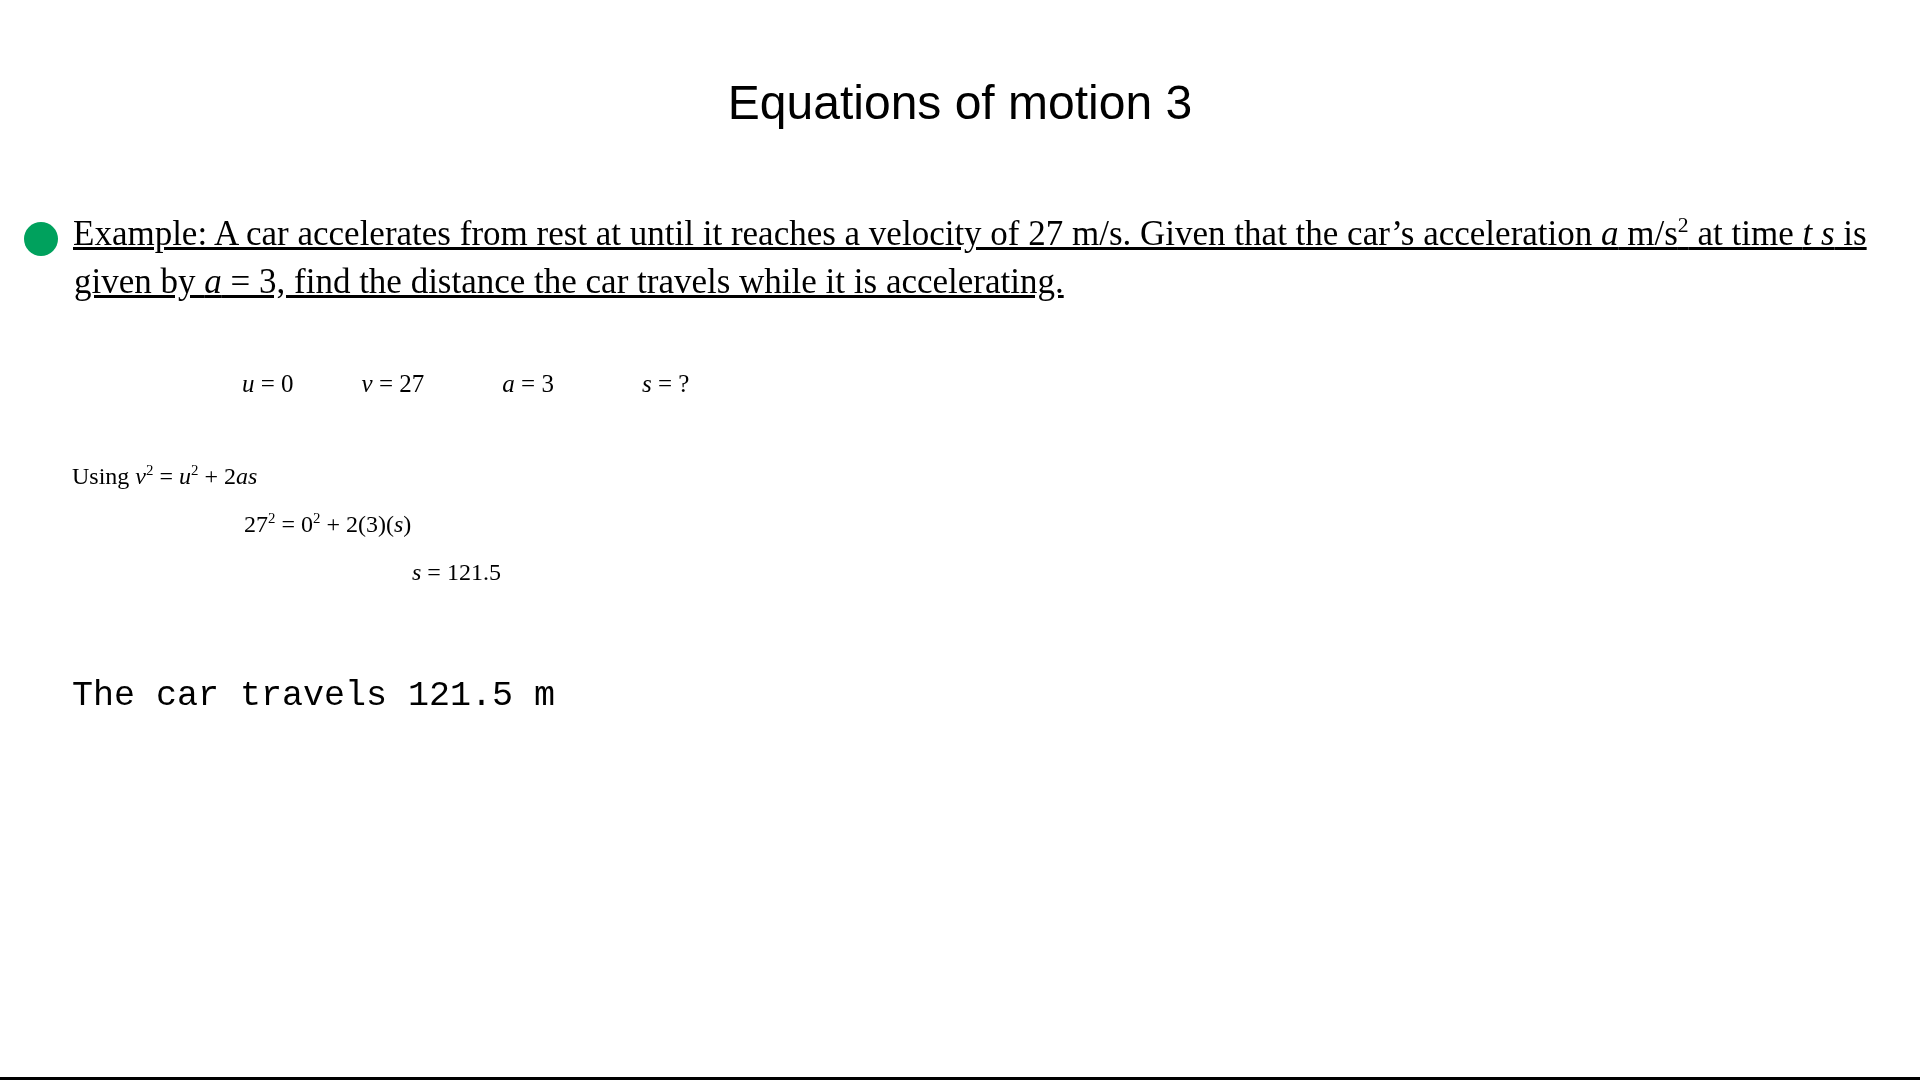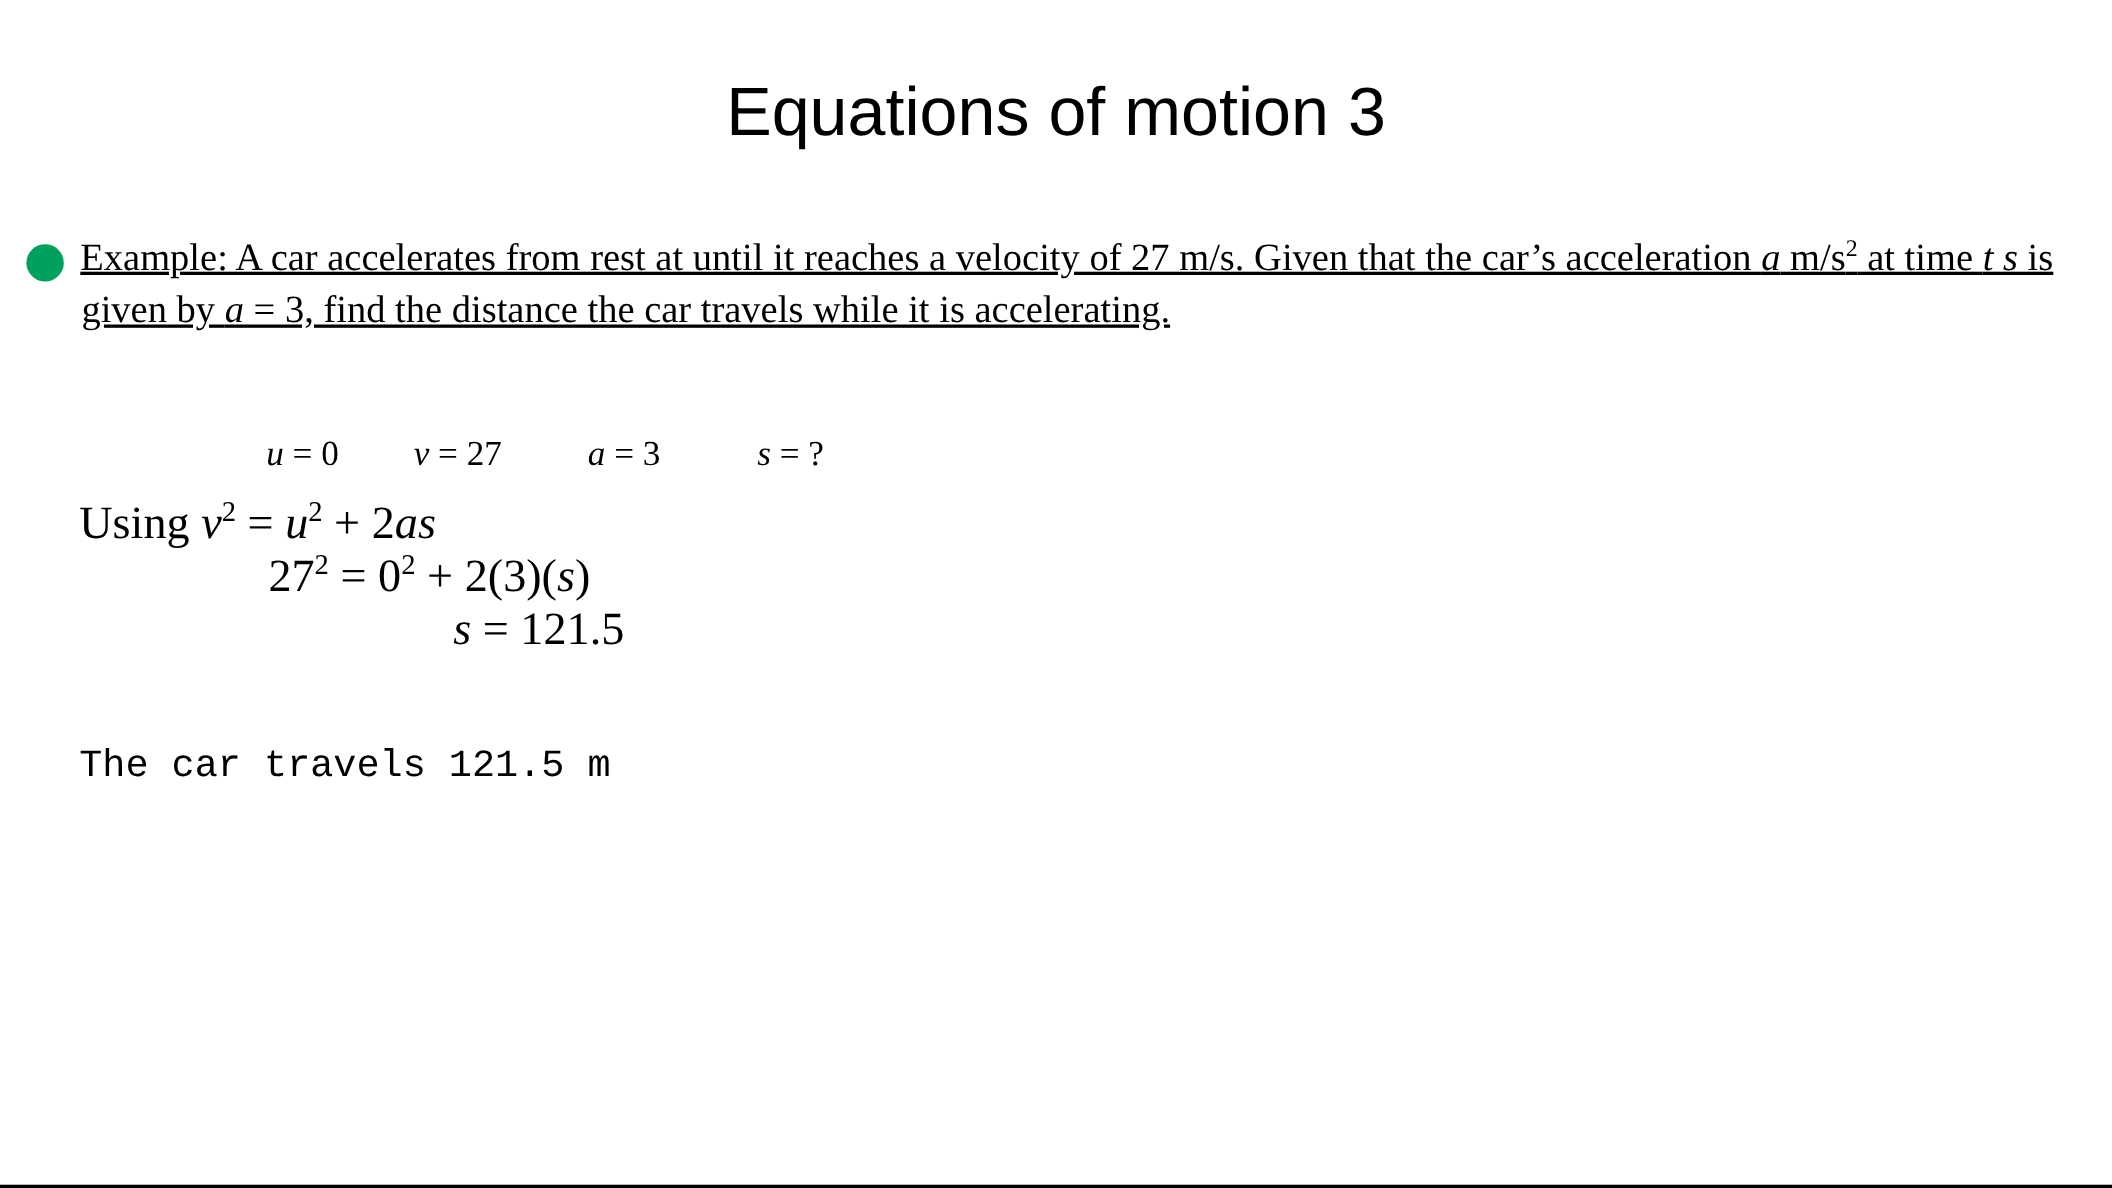--- a/index.html
+++ b/index.html
@@ -26,21 +26,21 @@
 
   
   .slide-title {
     position: absolute;
     left: 0;
     top: 58px;
     width: 1920px;
     text-align: center;
     font-family: "Liberation Sans Narrow", "Liberation Sans", "DejaVu Sans", sans-serif;
     font-stretch: condensed;
-    font-size: 62px;
+    font-size: 48px;
     line-height: 90px;
     font-weight: 400;
     letter-spacing: 0px;
     color: #000000;
     white-space: nowrap;
   }
 
   
   .body-area {
     position: absolute;
@@ -85,42 +85,41 @@
     vertical-align: super;
     line-height: 0;
   }
 
   
   .given-row {
     position: absolute;
     left: 0;
     top: 360px;
     width: 1920px;
-    font-size: 32px;
+    font-size: 25px;
     line-height: 48px;
-    margin-top: 28px;
   }
   .given-inner {
     margin-left: 242px;
     white-space: pre;
   }
   .given-item {
     display: inline-block;
   }
   .gap-1 { display: inline-block; width: 68px; }
   .gap-2 { display: inline-block; width: 78px; }
   .gap-3 { display: inline-block; width: 88px; }
 
   
   .working {
     position: absolute;
     left: 0;
     top: 452px;
     width: 1866px;
-    font-size: 42px;
+    font-size: 24px;
     line-height: 48px;
   }
   .work-line {
     white-space: pre;
     margin: 0;
     padding: 0;
   }
   .work-1 { margin-left: 72px; }
   .work-2 { margin-left: 244px; }
   .work-3 { margin-left: 328px; }

